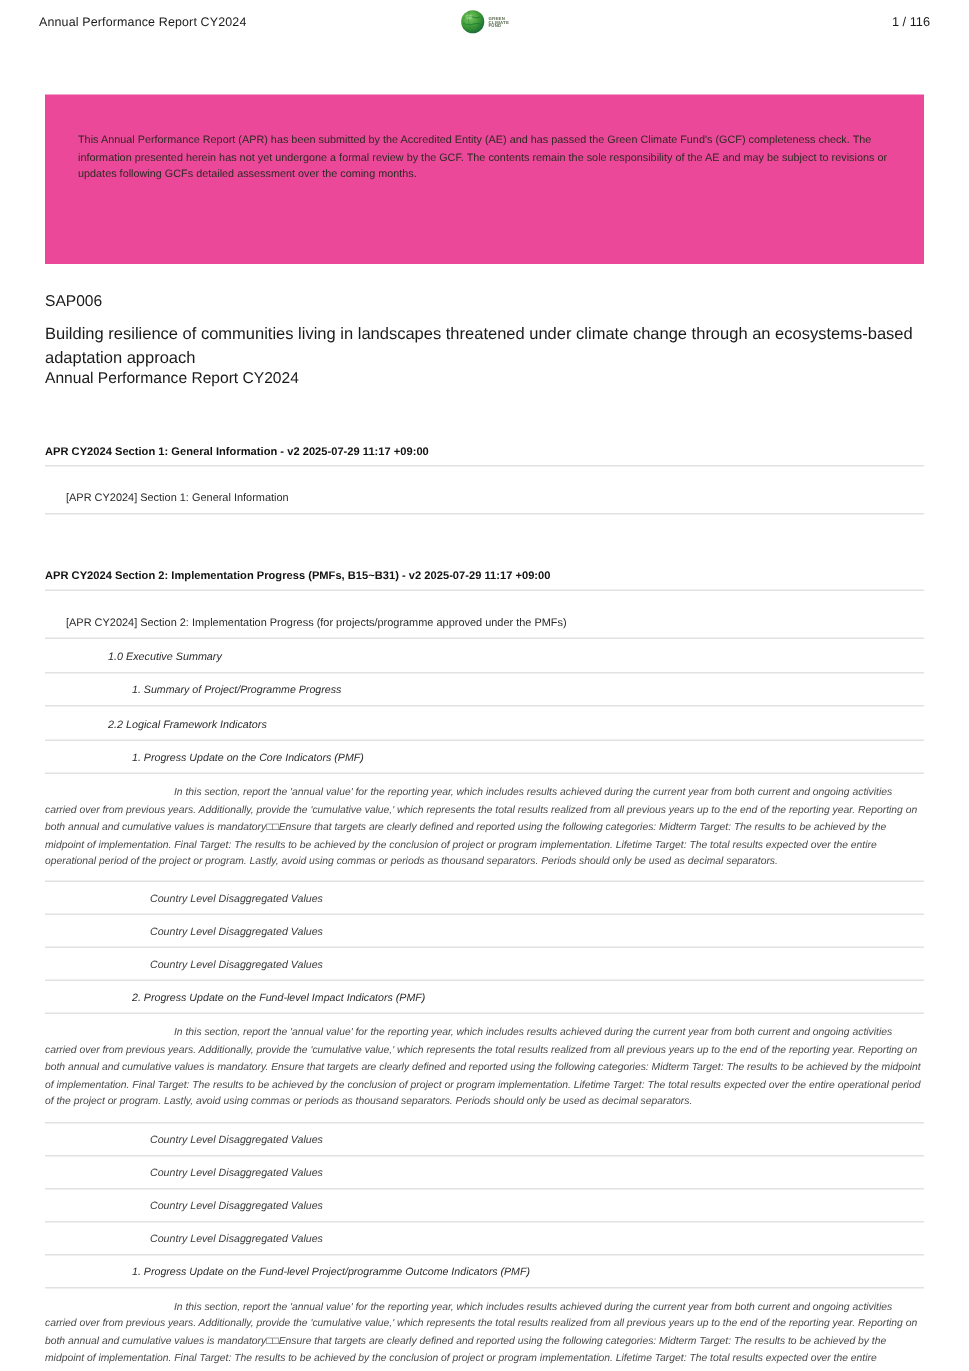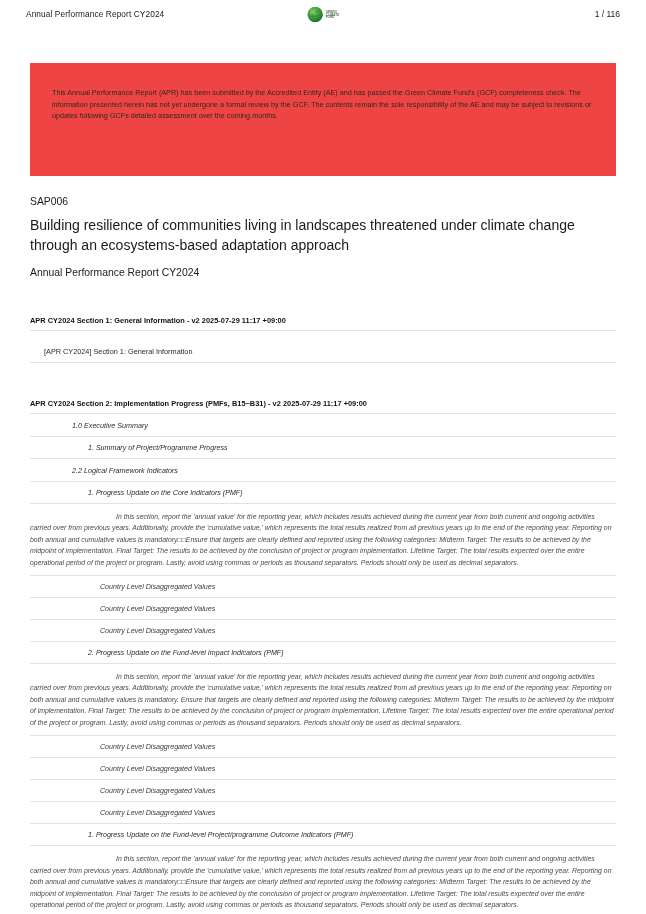--- a/index.html
+++ b/index.html
@@ -58,21 +58,21 @@
   .header-page-num {
     font-size: 8.5px;
     color: #1a1a1a;
     white-space: nowrap;
     padding-right: 8px;
   }
 
   
   .notice-box {
     margin: 24px 30px 0 30px;
-    background: #ef4444;
+    background: #ec4899;
     padding: 24px 22px 36px 22px;
     box-sizing: border-box;
     min-height: 113px;
   }
   .notice-text {
     font-size: 7.2px;
     line-height: 1.62;
     color: #2d2a22;
     letter-spacing: 0.02px;
     text-align: left;
@@ -81,24 +81,23 @@
   
   .doc-title-block {
     margin: 20px 30px 0 30px;
   }
   .doc-code {
     font-size: 10.4px;
     color: #1a1a1a;
     margin-bottom: 9px;
   }
   .doc-name {
-    font-size: 14px;
+    font-size: 11px;
     line-height: 1.42;
     color: #1a1a1a;
-    margin-bottom: 11px;
   }
   .doc-subtitle {
     font-size: 10.4px;
     color: #1a1a1a;
   }
 
   
   .toc {
     margin: 32px 30px 0 30px;
   }
@@ -212,20 +211,21 @@
   <div class="doc-name">Building resilience of communities living in landscapes threatened under climate change through an ecosystems-based adaptation approach</div>
   <div class="doc-subtitle">Annual Performance Report CY2024</div>
 </div>
 
 <div class="toc">
   <div class="toc-list" id="toc-list">
       <div class="toc-row lvl-section">APR CY2024 Section 1: General Information - v2 2025-07-29 11:17 +09:00</div>
       <div class="toc-row lvl-1">[APR CY2024] Section 1: General Information</div>
       <div class="toc-row spacer-row"></div>
       <div class="toc-row lvl-section">APR CY2024 Section 2: Implementation Progress (PMFs, B15~B31) - v2 2025-07-29 11:17 +09:00</div>
+      <div class="toc-row lvl-1">[APR CY2024] Section 2: Implementation Progress (for projects/programme approved under the PMFs)</div>
       <div class="toc-row lvl-2">1.0 Executive Summary</div>
       <div class="toc-row lvl-3">1. Summary of Project/Programme Progress</div>
       <div class="toc-row lvl-2">2.2 Logical Framework Indicators</div>
       <div class="toc-row lvl-3">1. Progress Update on the Core Indicators (PMF)</div>
       <div class="toc-row para-row"><span class="para-indent">In this section, report the 'annual value' for the reporting year, which includes results achieved during the current year from both current and ongoing activities carried over from previous years. Additionally, provide the 'cumulative value,' which represents the total results realized from all previous years up to the end of the reporting year. Reporting on both annual and cumulative values is mandatory□□Ensure that targets are clearly defined and reported using the following categories: Midterm Target: The results to be achieved by the midpoint of implementation. Final Target: The results to be achieved by the conclusion of project or program implementation. Lifetime Target: The total results expected over the entire operational period of the project or program. Lastly, avoid using commas or periods as thousand separators. Periods should only be used as decimal separators.</span></div>
       <div class="toc-row lvl-country">Country Level Disaggregated Values</div>
       <div class="toc-row lvl-country">Country Level Disaggregated Values</div>
       <div class="toc-row lvl-country">Country Level Disaggregated Values</div>
       <div class="toc-row lvl-3">2. Progress Update on the Fund-level Impact Indicators (PMF)</div>
       <div class="toc-row para-row"><span class="para-indent">In this section, report the 'annual value' for the reporting year, which includes results achieved during the current year from both current and ongoing activities carried over from previous years. Additionally, provide the 'cumulative value,' which represents the total results realized from all previous years up to the end of the reporting year. Reporting on both annual and cumulative values is mandatory. Ensure that targets are clearly defined and reported using the following categories: Midterm Target: The results to be achieved by the midpoint of implementation. Final Target: The results to be achieved by the conclusion of project or program implementation. Lifetime Target: The total results expected over the entire operational period of the project or program. Lastly, avoid using commas or periods as thousand separators. Periods should only be used as decimal separators.</span></div>

